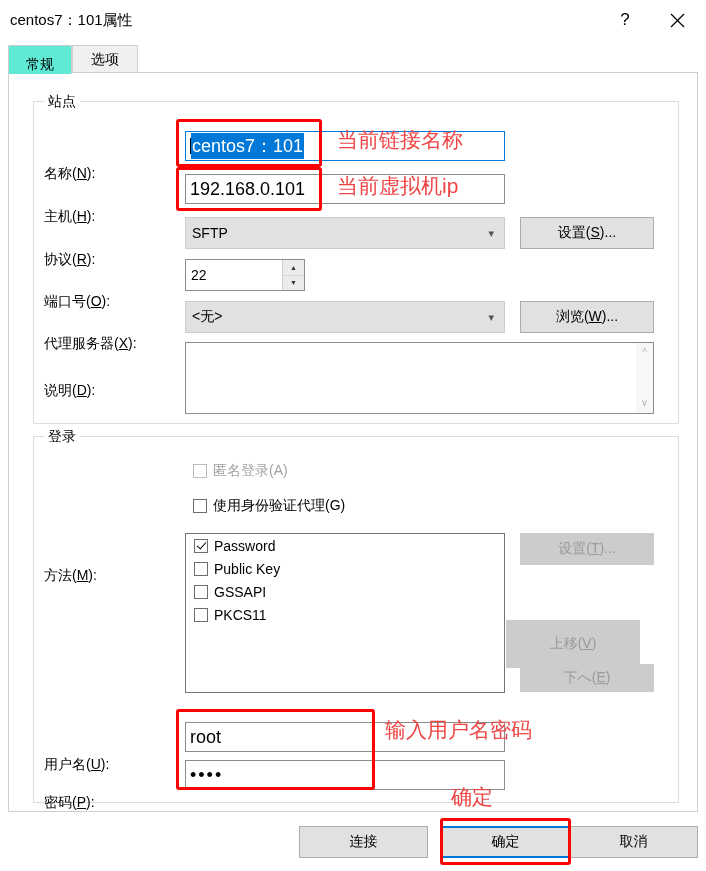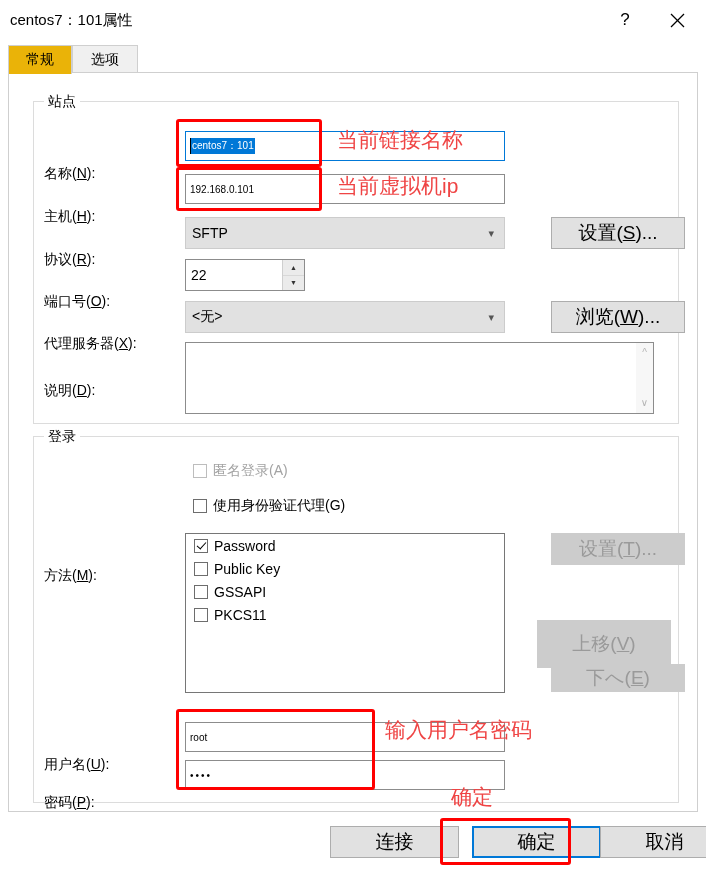--- a/index.html
+++ b/index.html
@@ -61,24 +61,25 @@
     align-items: center;
     justify-content: center;
     font-size: 14px;
     border: 1px solid #cfcfcf;
     border-bottom: none;
     background: #f0f0f0;
     color: #000;
     padding: 0 10px;
   }
   .tab.active {
-    background: #eab308;
+    background: #5eead4;
     border-color: #cfcfcf;
     z-index: 3;
     height: 29px;
+    align-items: flex-end;
   }
   .tab-general { left: 0; width: 64px; }
   .tab-options { left: 64px; width: 66px; }
 
   
   .tabpage {
     position: absolute;
     left: 8px; top: 72px;
     width: 690px; height: 740px;
     box-sizing: border-box;
@@ -113,21 +114,21 @@
     margin-top: 24px;
   }
   .fld-label u { text-decoration: underline; }
 
   .textinput {
     position: absolute;
     box-sizing: border-box;
     border: 1px solid #8c8c8c;
     background: #ffffff;
     font-family: "Liberation Sans", sans-serif;
-    font-size: 10px;
+    font-size: 18px;
     color: #000;
     padding: 0 4px;
     display: flex;
     align-items: center;
     outline: none;
   }
   .textinput.focused { border-color: #0078d7; }
 
   .sel-text {
     background: #0078d7;
@@ -218,27 +219,26 @@
     line-height: 1;
   }
   .memo .memo-scroll .sarrow.top { top: 5px; }
   .memo .memo-scroll .sarrow.bot { bottom: 5px; }
 
   .btn {
     position: absolute;
     box-sizing: border-box;
     background: #e1e1e1;
     border: 1px solid #adadad;
-    font-size: 19px;
+    font-size: 14px;
     color: #000;
     display: flex;
     align-items: center;
     justify-content: center;
     white-space: nowrap;
-    margin-left: 31px;
   }
   .btn.disabled {
     border-color: transparent;
     background: #cccccc;
     color: #9a9a9a;
   }
   .btn.default-focus {
     border: 2px solid #0078d7;
     background: #e1e1e1;
   }

